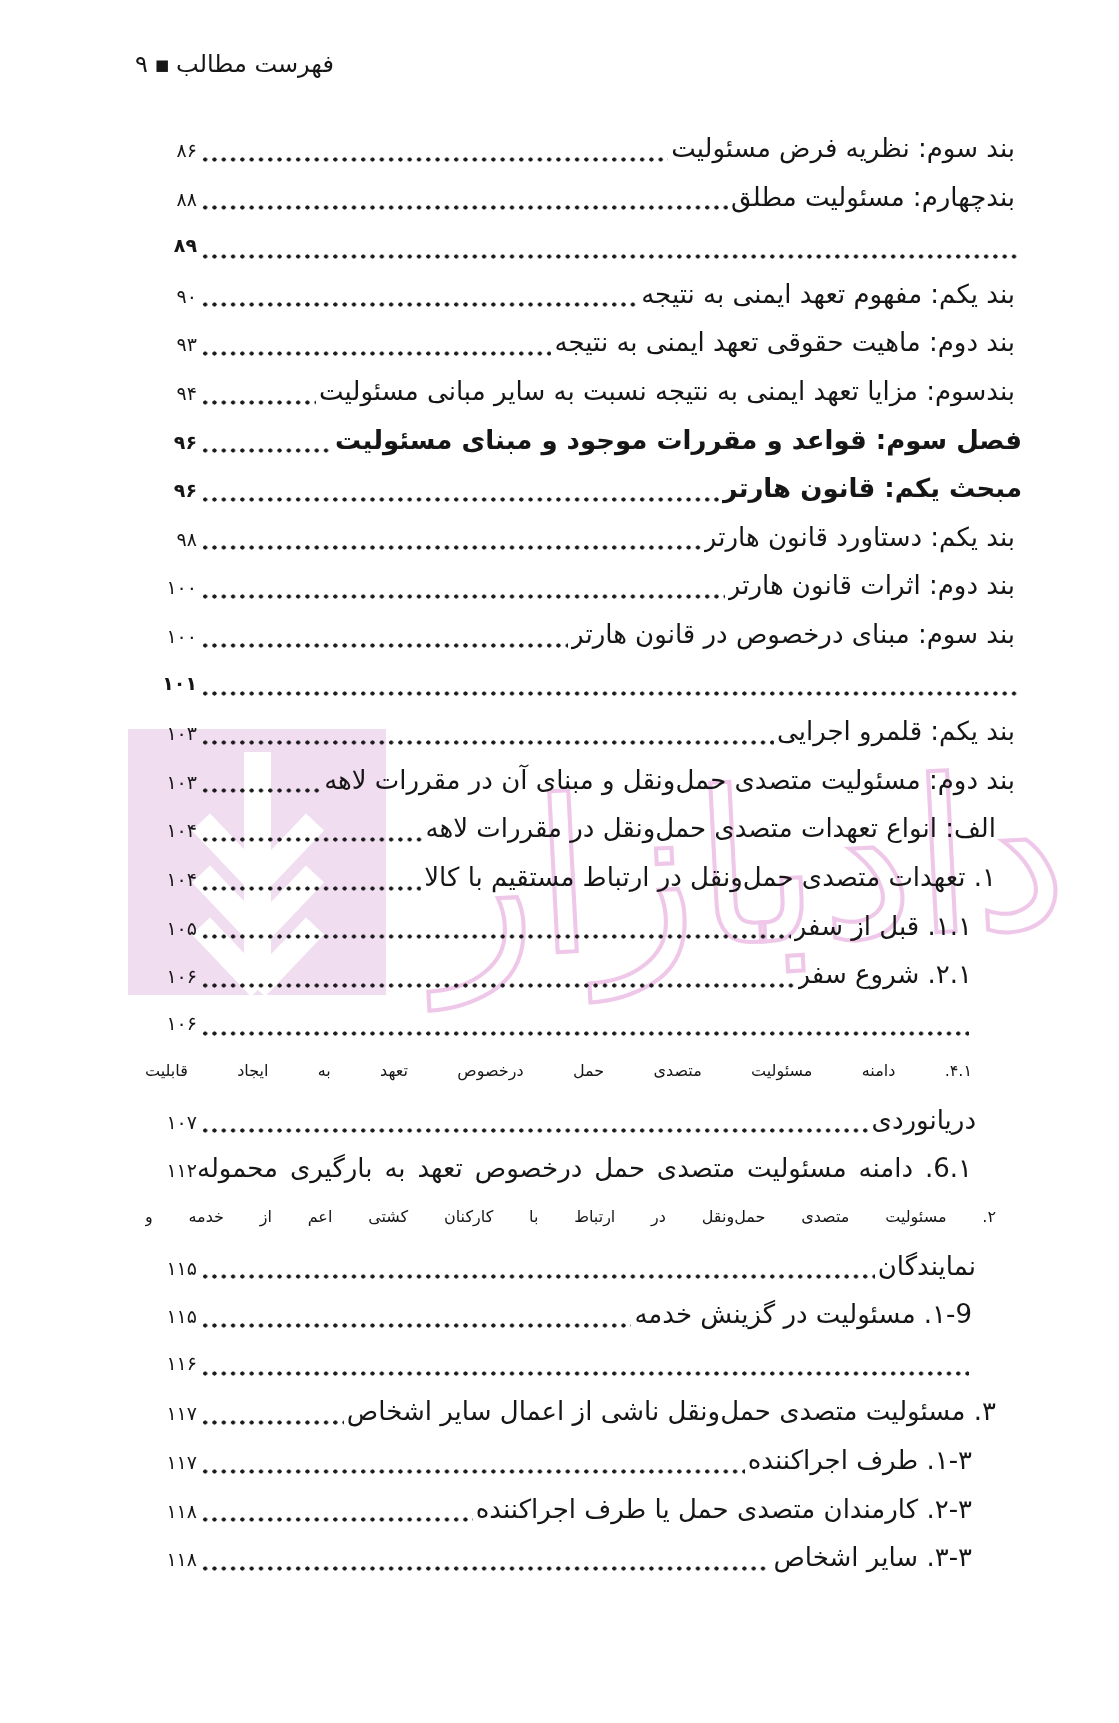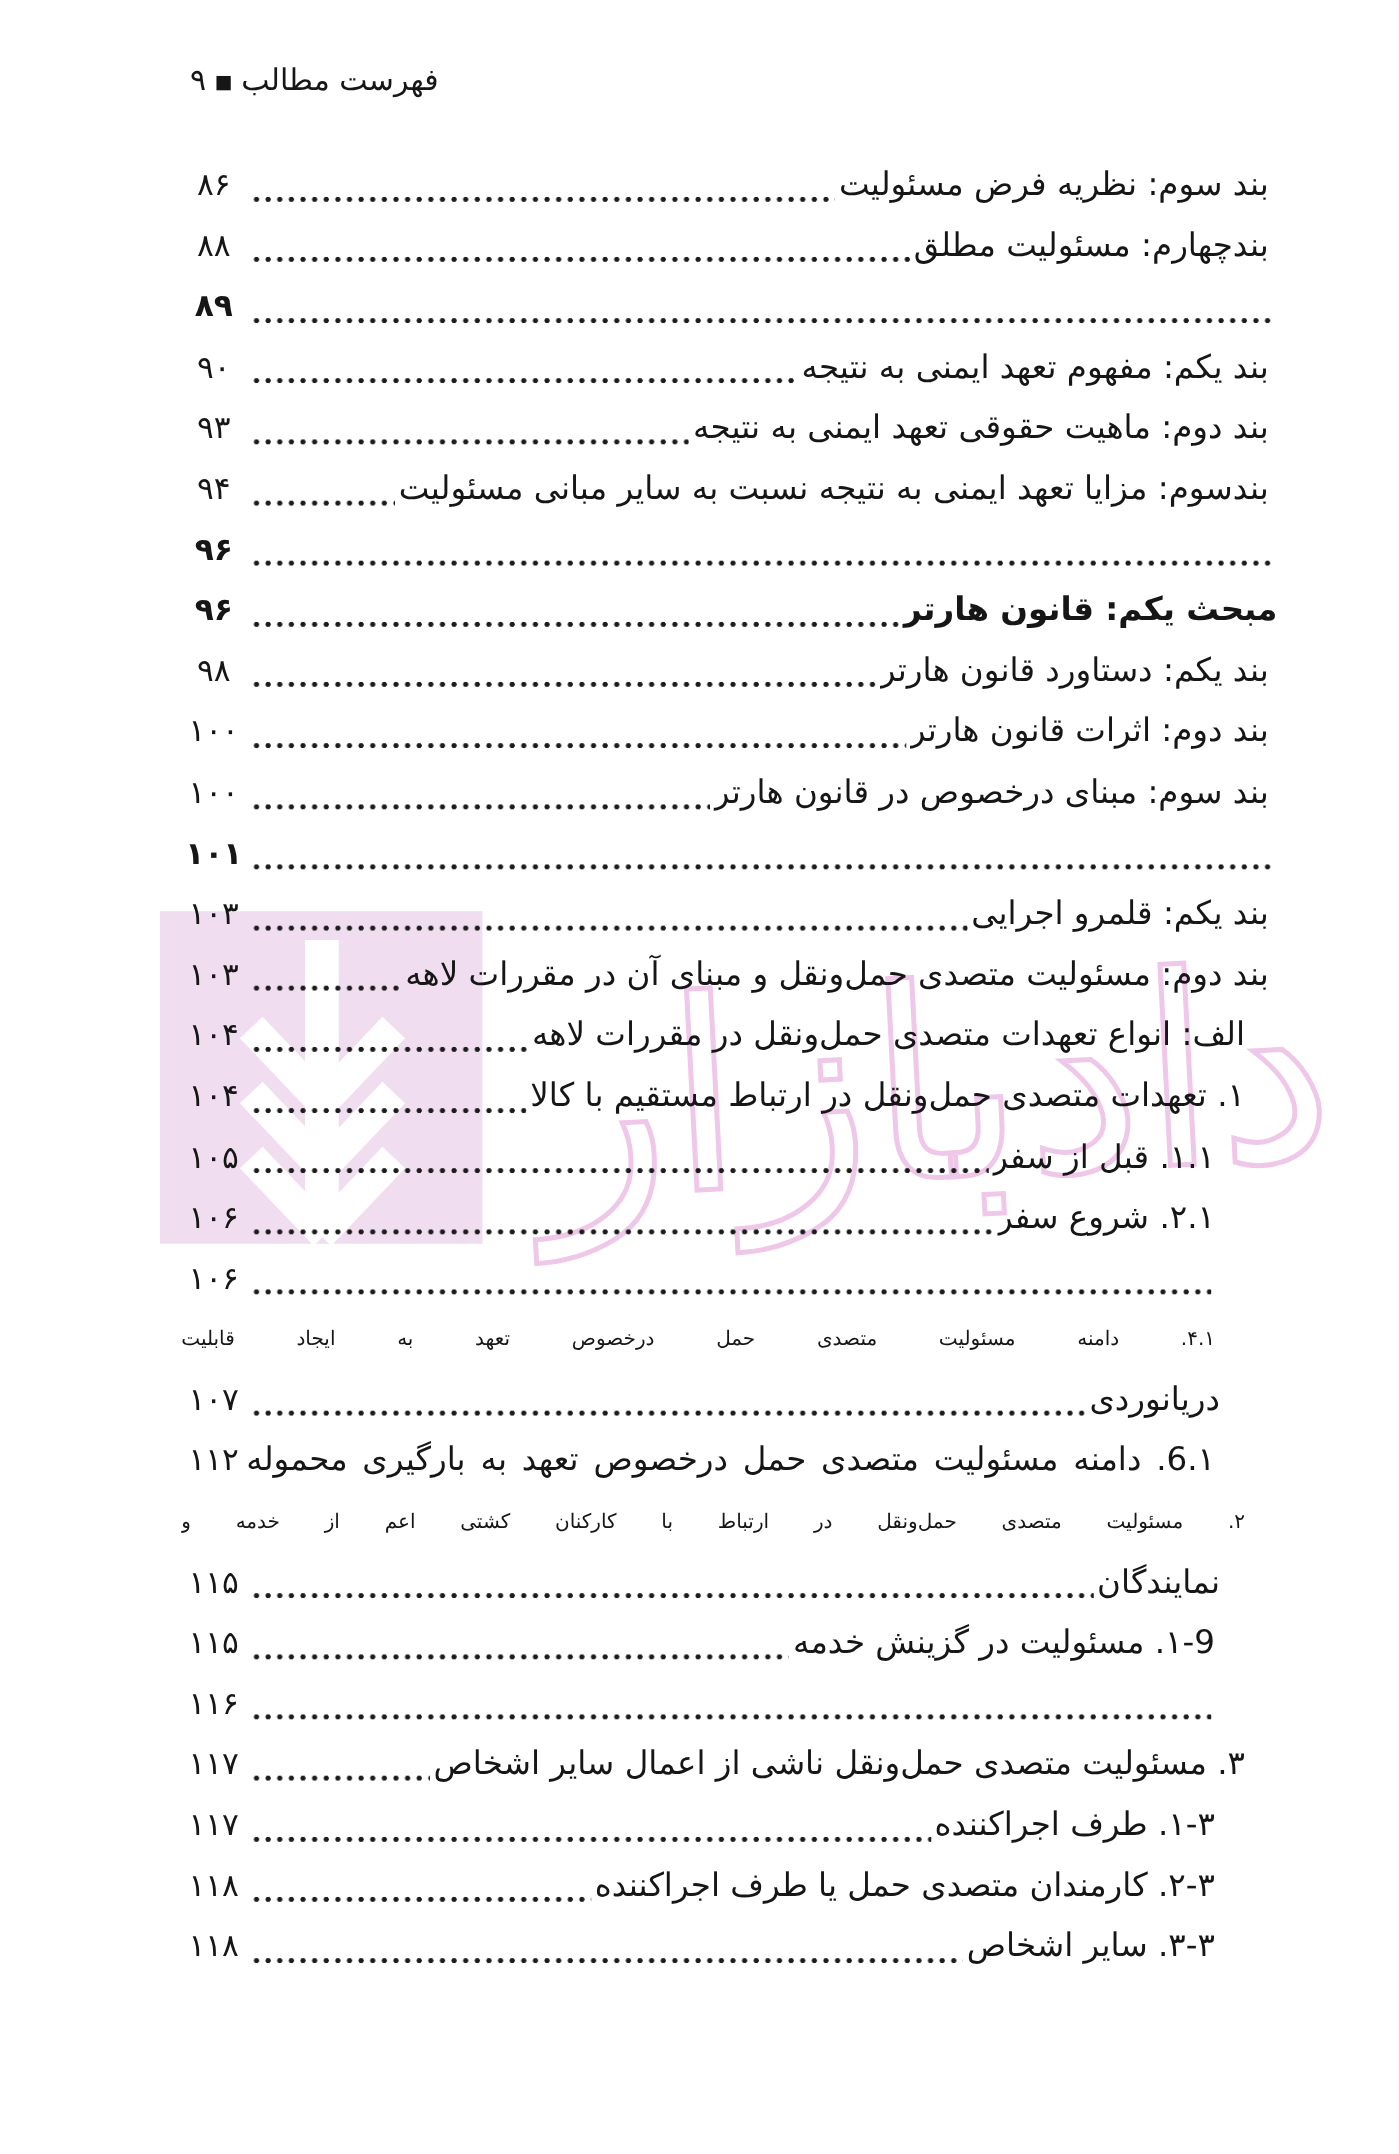--- a/index.html
+++ b/index.html
@@ -4,21 +4,21 @@
 <style>
   html,body{margin:0;padding:0;}
   body{
     width:1119px;height:1723px;position:relative;overflow:hidden;
     background:#ffffff;
     font-family:"DejaVu Sans",sans-serif;
     color:#161616;
   }
   
   .running-head{
-    position:absolute;left:152px;top:50px;z-index:2;
+    position:absolute;left:135px;top:50px;z-index:2;
     direction:rtl;font-size:24px;letter-spacing:0;white-space:nowrap;
   }
   .running-head .sq{font-size:15px;vertical-align:2px;margin:0 7px;}
   
   .watermark{position:absolute;left:121px;top:714px;z-index:0;pointer-events:none;}
   
   .toc{
     position:absolute;top:124px;left:145px;right:97px;z-index:1;
     direction:rtl;
   }
@@ -34,21 +34,21 @@
     text-align:justify;text-align-last:justify;white-space:nowrap;overflow:hidden;
   }
   .leader{
     flex:1 1 auto;align-self:flex-end;height:7px;
     margin:0 3px 10px 5px;
     background-image:radial-gradient(circle at 3.2px 3.5px,#1b1b1b 1.8px,transparent 2.35px);
     background-size:9.3px 7px;background-repeat:repeat-x;background-position:left bottom;
     min-width:0;
   }
   .leader.none{background:none;flex:0 0 0;margin:0;}
-  .num{flex:0 0 auto;font-size:25px;min-width:52px;text-align:center;}
+  .num{flex:0 0 auto;font-size:19px;min-width:52px;text-align:right;}
   .b{font-weight:bold;}
   .L0{padding-right:0;}
   .L1{padding-right:0;}
   .L2{padding-right:7px;}
   .L3{padding-right:26px;}
   .L4{padding-right:50px;}
   .Lc{padding-right:46px;}
 </style>
 </head>
 <body>
@@ -99,20 +99,21 @@
       <span class="t">بند دوم: ماهیت حقوقی تعهد ایمنی به نتیجه</span>
       <span class="leader"></span>
       <span class="num">۹۳</span>
     </div>
     <div class="row L2">
       <span class="t">بندسوم: مزایا تعهد ایمنی به نتیجه نسبت به سایر مبانی مسئولیت</span>
       <span class="leader"></span>
       <span class="num">۹۴</span>
     </div>
     <div class="row L0 b">
+      <span class="t">فصل سوم: قواعد و مقررات موجود و مبنای مسئولیت</span>
       <span class="leader"></span>
       <span class="num">۹۶</span>
     </div>
     <div class="row L1 b">
       <span class="t">مبحث یکم: قانون هارتر</span>
       <span class="leader"></span>
       <span class="num">۹۶</span>
     </div>
     <div class="row L2">
       <span class="t">بند یکم: دستاورد قانون هارتر</span>

